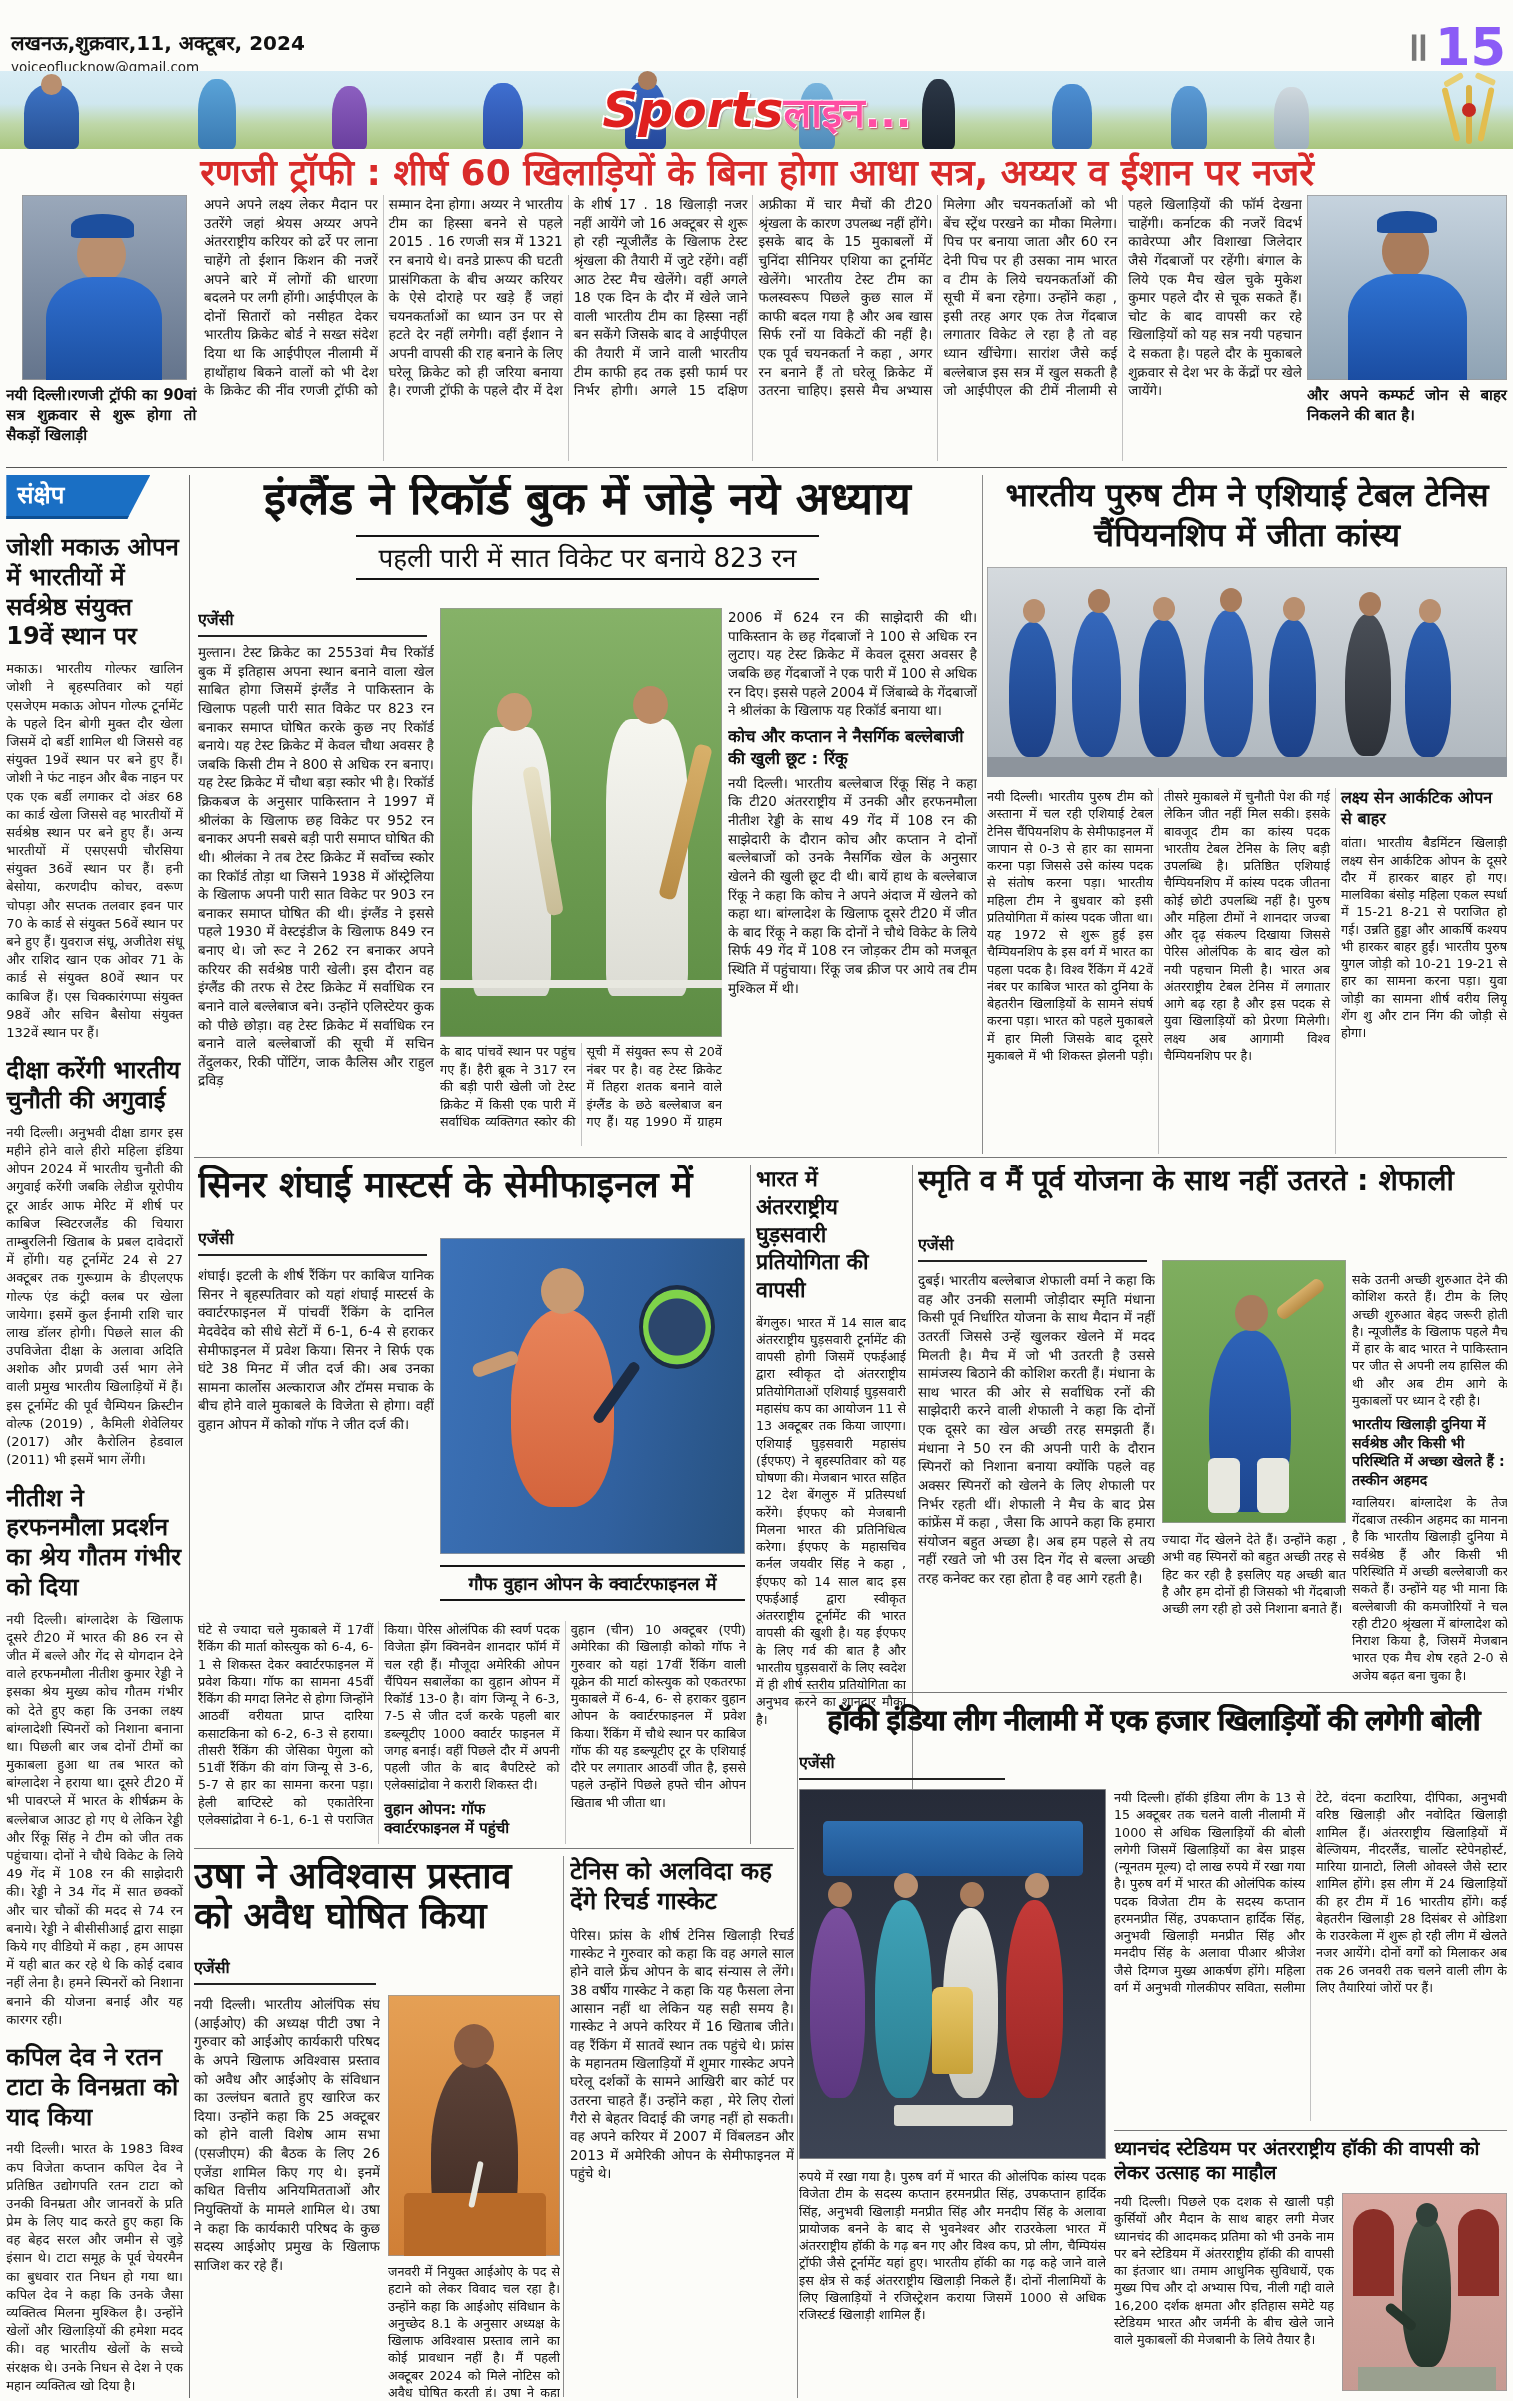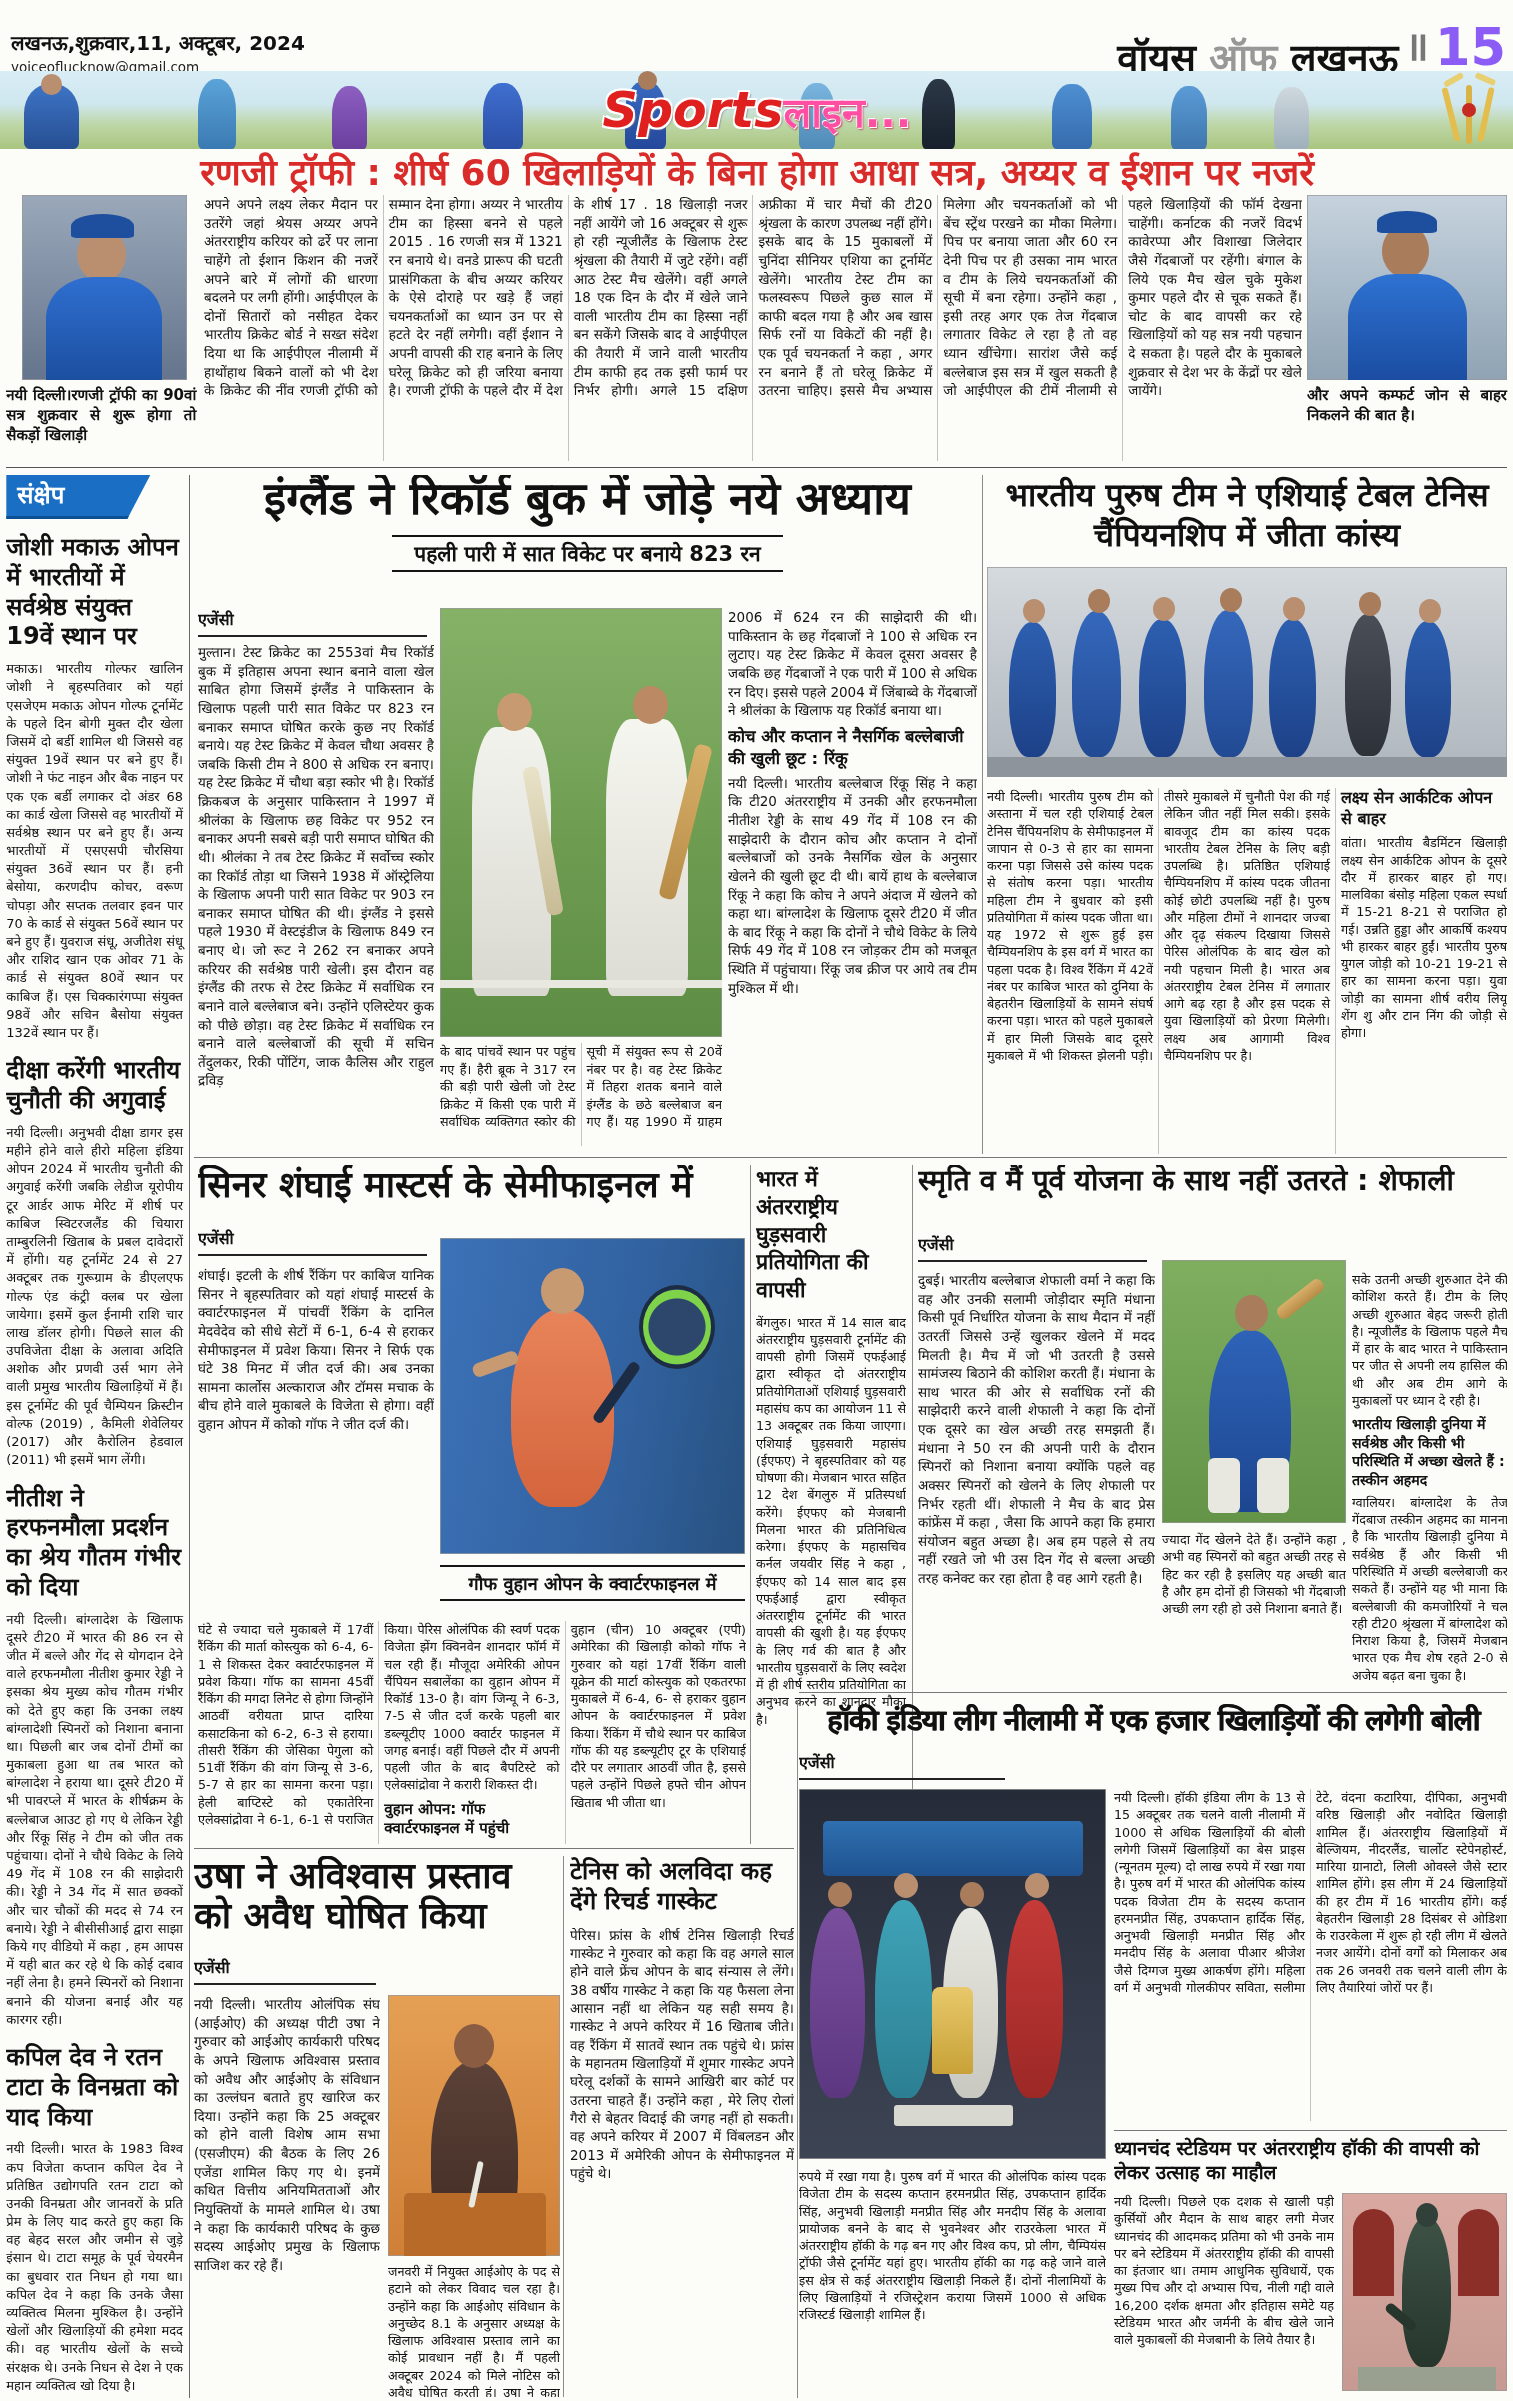--- a/index.html
+++ b/index.html
@@ -43,36 +43,35 @@
   #sidebar{position:absolute;left:6.3px;top:475px;width:184px;height:1923px;border-right:1.6px solid #6a6a6a;padding-right:6.3px;box-sizing:border-box;overflow:hidden;}
   .brief-tab{width:133px;height:41px;background:#1a6fc4;color:#fff;font-size:24px;font-weight:bold;
      line-height:41px;padding-left:11px;clip-path:polygon(0 0,100% 0,84% 100%,0 100%);border-bottom:3.2px solid #0d4f93;}
   .brief-h{font-size:24px;font-weight:bold;line-height:1.24;margin:14.2px 0 8px;}
   .brief-b{font-size:13px;line-height:1.4;text-align:justify;}
   
   .h-xl{font-size:45px;font-weight:bold;text-align:center;line-height:1.05;}
   .h-lg{font-size:32px;font-weight:bold;line-height:1.25;text-align:center;}
   .h-md{font-size:36px;font-weight:bold;line-height:1.1;}
   .h-sm{font-size:21.4px;font-weight:bold;line-height:1.3;}
-  .subhead-bar{display:inline-block;font-size:21px;font-weight:bold;padding:2.4px 22px;
+  .subhead-bar{display:inline-block;font-size:26px;font-weight:normal;padding:2.4px 22px;
      border-top:2.4px solid #141414;border-bottom:2.4px solid #141414;}
   .box-head{font-size:18px;font-weight:bold;text-align:center;
      border-top:2px solid #161616;border-bottom:2px solid #161616;padding:4px 3.2px;}
   .hil-head{font-size:28.5px;font-weight:bold;letter-spacing:-0.8px;white-space:nowrap;overflow:hidden;
      text-shadow:0.8px 0 0 #111;padding-left:28px;}
 </style>
 </head>
 <body>
 
 <div id="page">
 
   <div class="abs dateline" style="left:11px;top:28.5px;">लखनऊ,शुक्रवार,11, अक्टूबर, 2024</div>
   <div class="abs email" style="left:11px;top:59px;">voiceoflucknow@gmail.com</div>
   <div class="abs" style="right:8px;top:22px;display:flex;align-items:flex-start;gap:6.3px;">
-    <div class="masthead" style="padding-top:8px;"><span>वॉयस</span> <span class="gray">ऑफ</span> <span>लखनऊ</span></div>
     <div class="pgsep">॥</div>
     <div class="pgnum">15</div>
   </div>
 
   <div id="banner">
     <span class="fig" style="left:24px;width:55px;height:65px;background:linear-gradient(#3d74c6,#274f92);"></span>
     <span class="fig" style="left:198px;width:38px;height:70px;background:linear-gradient(#5aa3d8,#3a7ab2);"></span>
     <span class="fig" style="left:332px;width:35px;height:63px;background:linear-gradient(#8c5fc0,#6a3f9e);"></span>
     <span class="fig" style="left:483px;width:40px;height:66px;background:linear-gradient(#3f6fd0,#2b4fa6);"></span>
     <span class="fig" style="left:625px;width:41px;height:68px;background:linear-gradient(#3a6ac2,#24479a);"></span>

